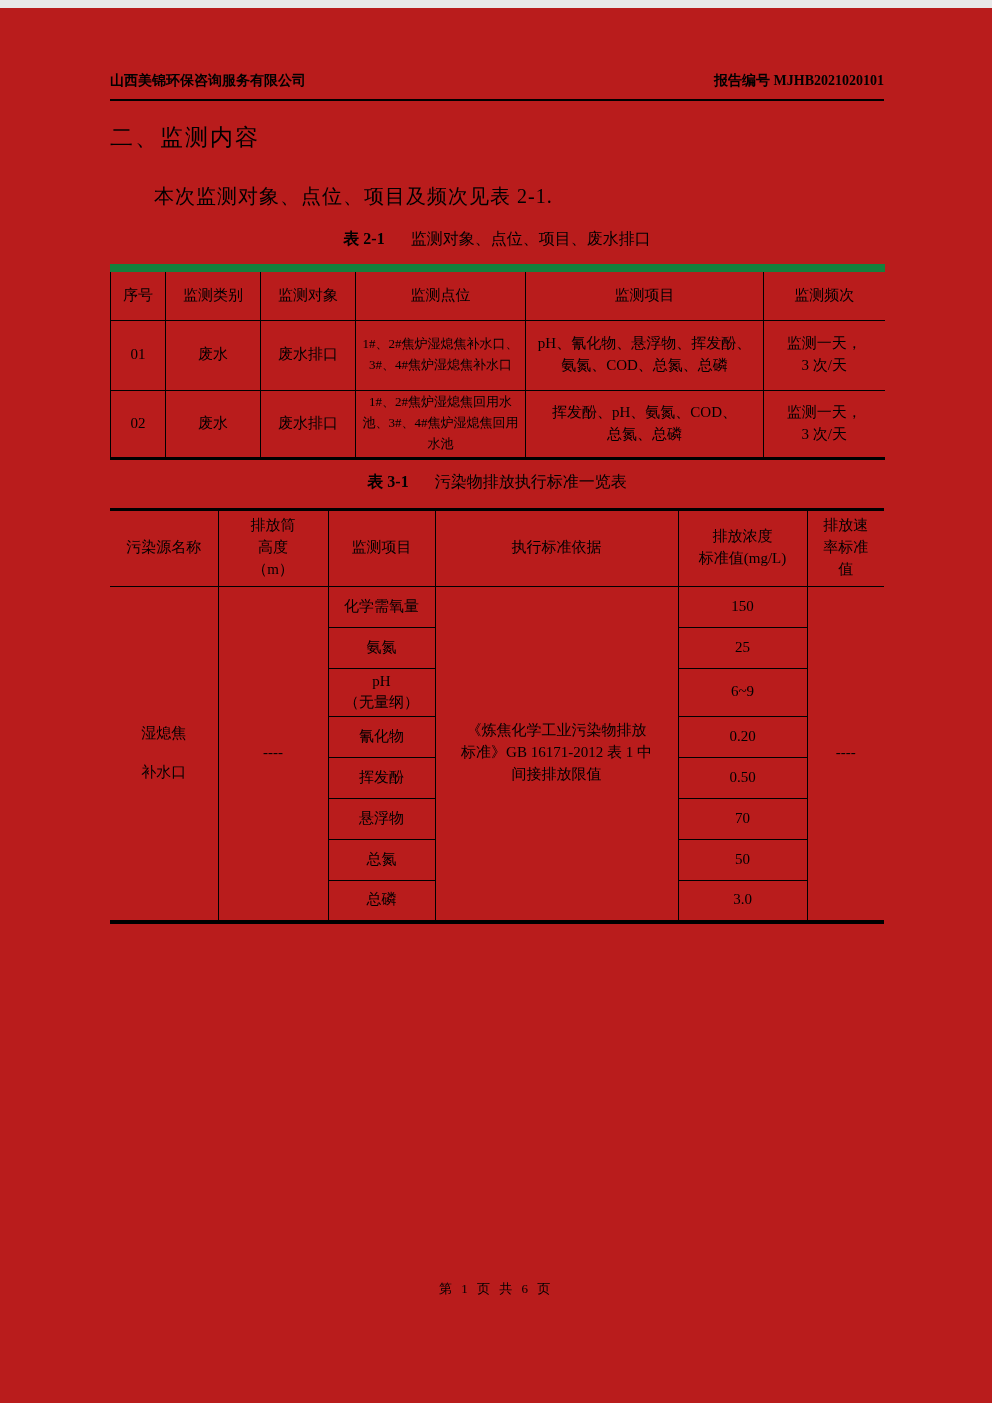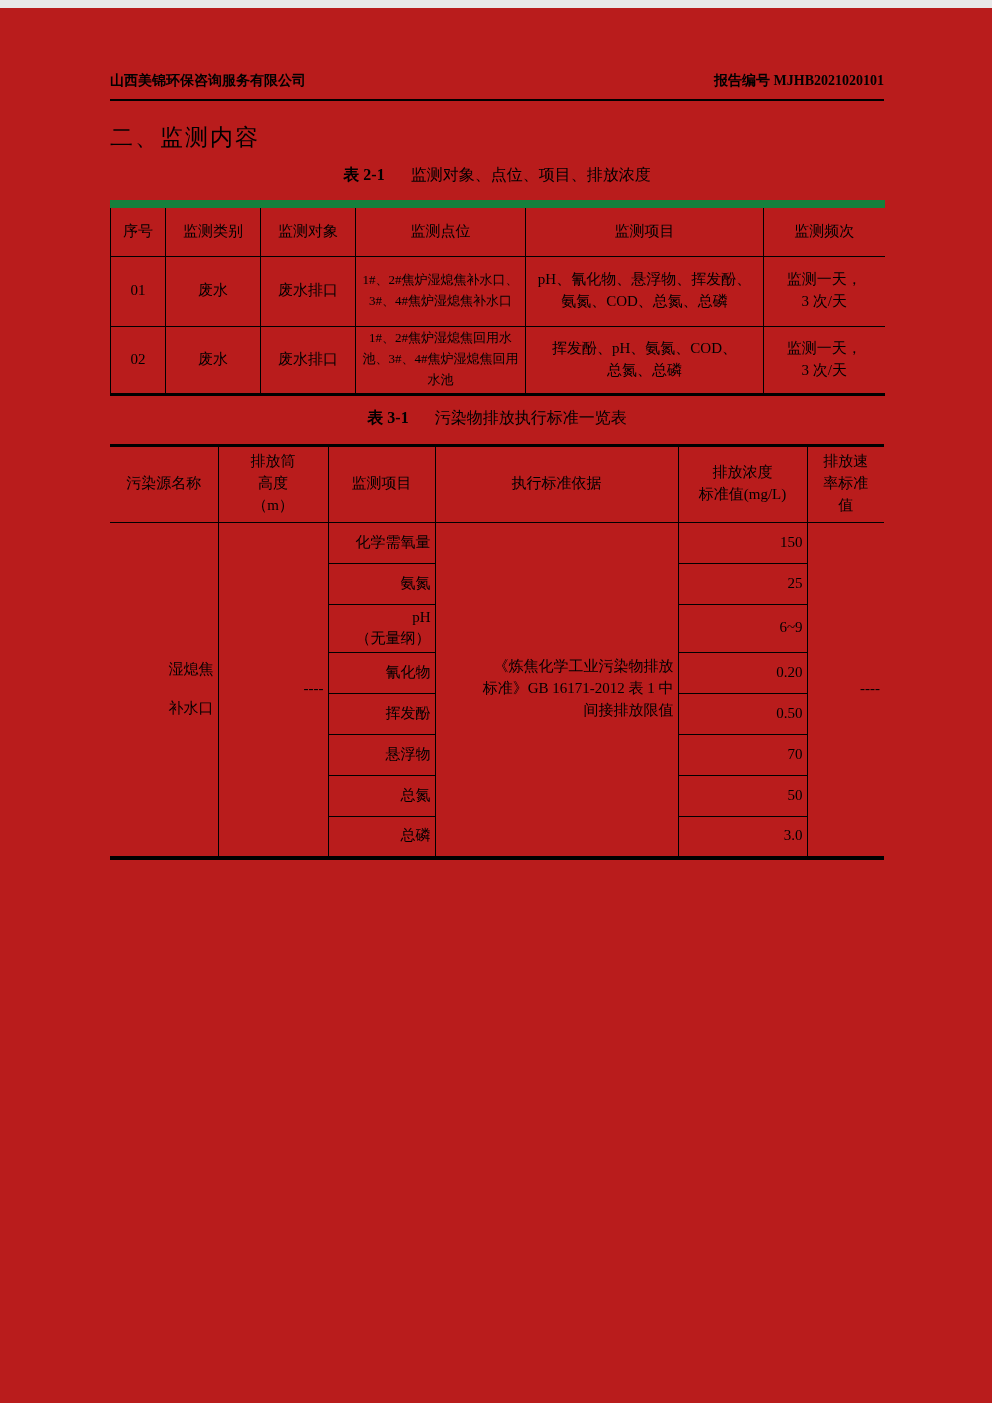--- a/index.html
+++ b/index.html
@@ -68,44 +68,45 @@
   .t21 { margin-top: 13px; border-top: 8px solid #15803d; border-bottom: 3px solid #000; }
   .t21 .hrow th { height: 52px; }
   .t21 .r1 td { height: 70px; }
   .t21 .r2 td { height: 68px; }
   .t21 .point-cell { font-size: 13px; line-height: 1.6; padding: 1px 2px; }
   .t21 .items-cell { padding: 2px 8px; }
 
   
   .t31 { margin-top: 14px; border-top: 3px solid #000; border-bottom: 4px solid #000; }
   .t31 .hrow th { height: 77px; }
-  .t31 .drow td { height: 41px; text-align: right; }
+  .t31 .drow td { height: 41px; }
   .t31 .source-cell { line-height: 2.6; }
 
   .page-footer {
     position: absolute; top: 1272px; left: 0; width: 100%;
     text-align: center; font-size: 13px; letter-spacing: 3px;
   }
 </style>
 </head>
 <body>
 
 <div class="page">
   <div class="content">
 
     <div class="doc-header">
       <span>山西美锦环保咨询服务有限公司</span>
       <span>报告编号 MJHB2021020101</span>
     </div>
 
 
     <h1 class="sec-title s2">二、监测内容</h1>
+    <p class="intro-line">本次监测对象、点位、项目及频次见表 2-1.</p>
 
     <div class="tbl-caption">
-      <span class="cap-label">表 2-1</span><span class="cap-text">监测对象、点位、项目、排放浓度</span>
+      <span class="cap-label">表 2-1</span><span class="cap-text">监测对象、点位、项目、废水排口</span>
     </div>
 
     <table class="t21">
       <colgroup>
         <col style="width:55px">
           <col style="width:95px">
           <col style="width:95px">
         <col style="width:170px">
           <col style="width:238px">
           <col style="width:121px">
@@ -207,13 +208,14 @@
       </tr>
       <tr class="drow">
         <td>总磷</td>
         <td>3.0</td>
       </tr>
     </tbody>
       </table>
 
   </div>
 
+  <div class="page-footer">第 1 页 共 6 页</div>
 </div>
 
 </body></html>

